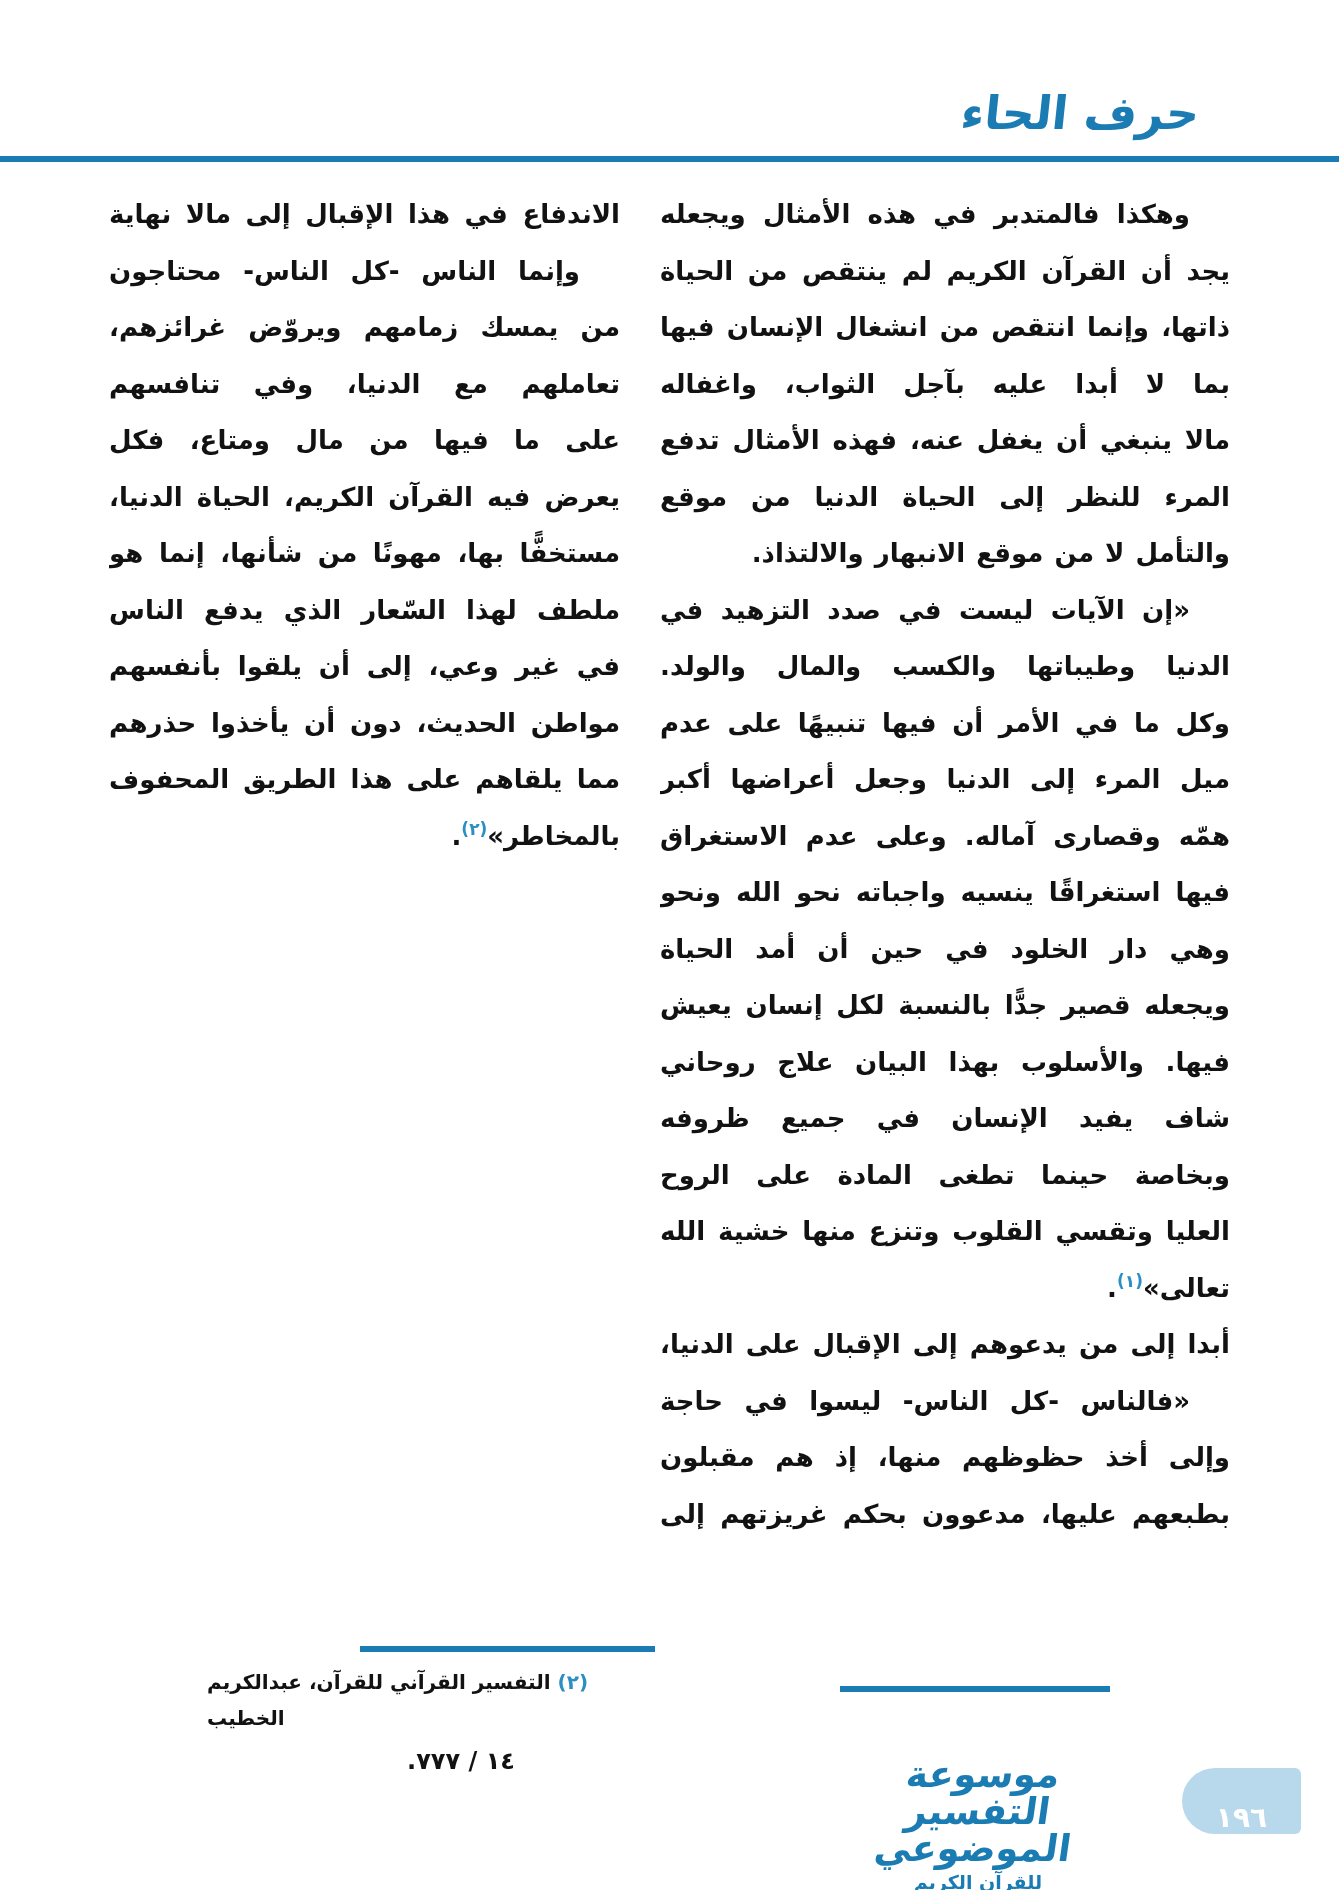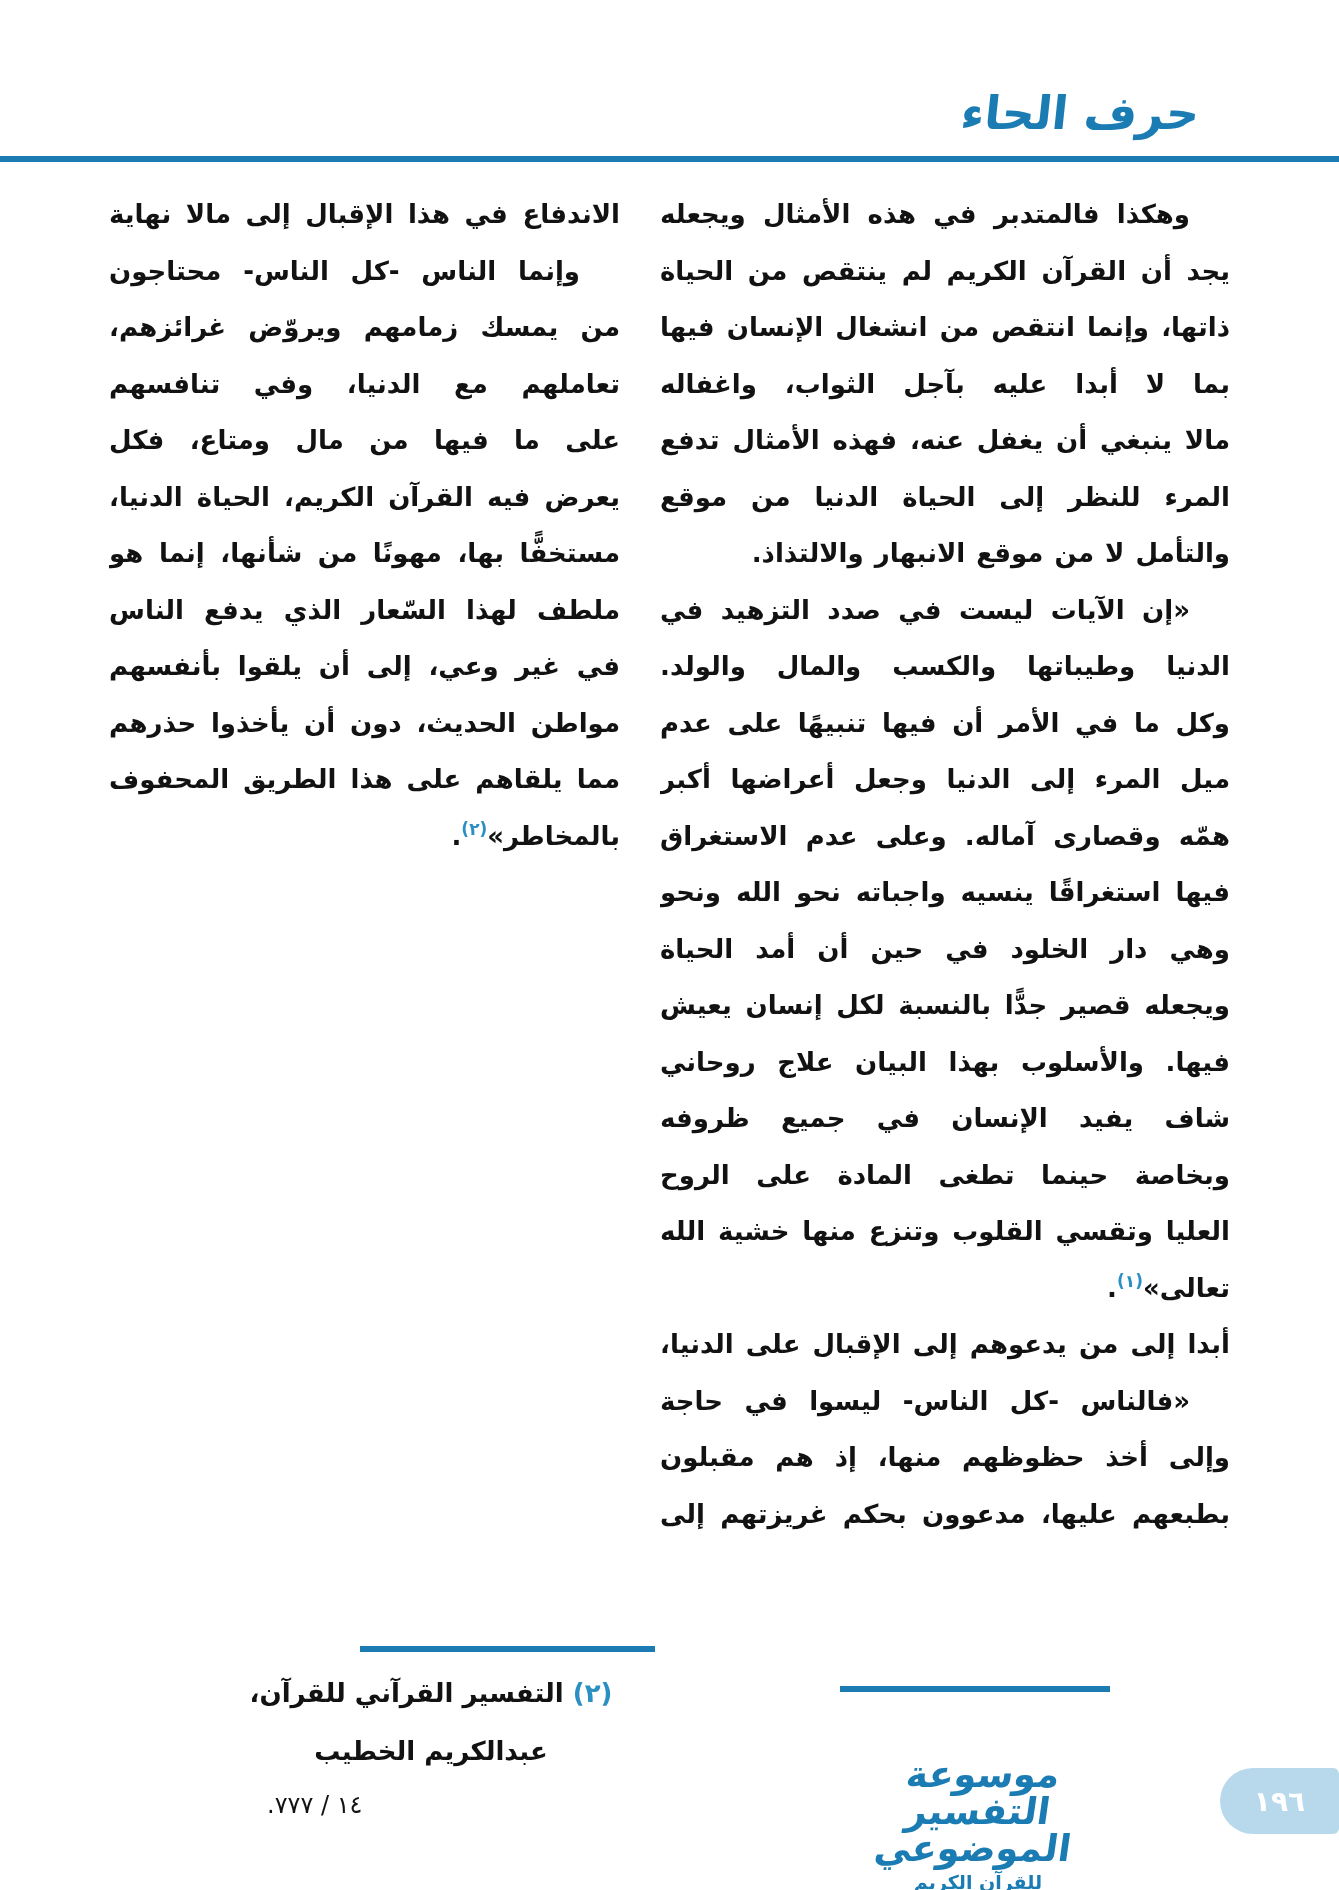--- a/index.html
+++ b/index.html
@@ -65,24 +65,24 @@
     line-height:0;
   }
   
   .footnote{position:absolute;direction:rtl;}
   .fn-sep{height:6px;margin-bottom:12px;}
   .fn-right{top:1686px;right:199px;width:520px;}
   .fn-right .fn-sep{width:270px;margin-right:30px;}
   .fn-left{top:1646px;right:684px;width:448px;}
   .fn-left .fn-sep{width:295px;margin-right:0;}
   .fn-line{
-    font-size:26px;font-weight:700;line-height:58px;text-align:center;
+    font-size:20px;font-weight:700;line-height:36px;text-align:left;
   }
   .fn-line2{
-    font-size:24px;font-weight:400;line-height:50px;text-align:left;
+    font-size:24px;font-weight:700;line-height:50px;text-align:center;
     padding-left:60px;
   }
   .fn-marker{font-weight:700;}
   
   .logo{
     position:absolute;
     top:1756px;
     right:246px;
     width:230px;
     text-align:center;
@@ -99,26 +99,26 @@
     font-size:19px;
     font-weight:700;
     display:block;
     margin-top:6px;
     letter-spacing:1px;
   }
   
   .badge{
     position:absolute;
     top:1768px;
-    left:1220px;
+    left:1182px;
     width:119px;
     height:66px;
     border-radius:34px 6px 6px 34px;
     display:flex;
-    align-items:center;
+    align-items:flex-end;
     justify-content:center;
     font-size:28px;
     font-weight:700;
     letter-spacing:10px;
     direction:ltr;
   }
 </style>
 </head>
 <body>
 

